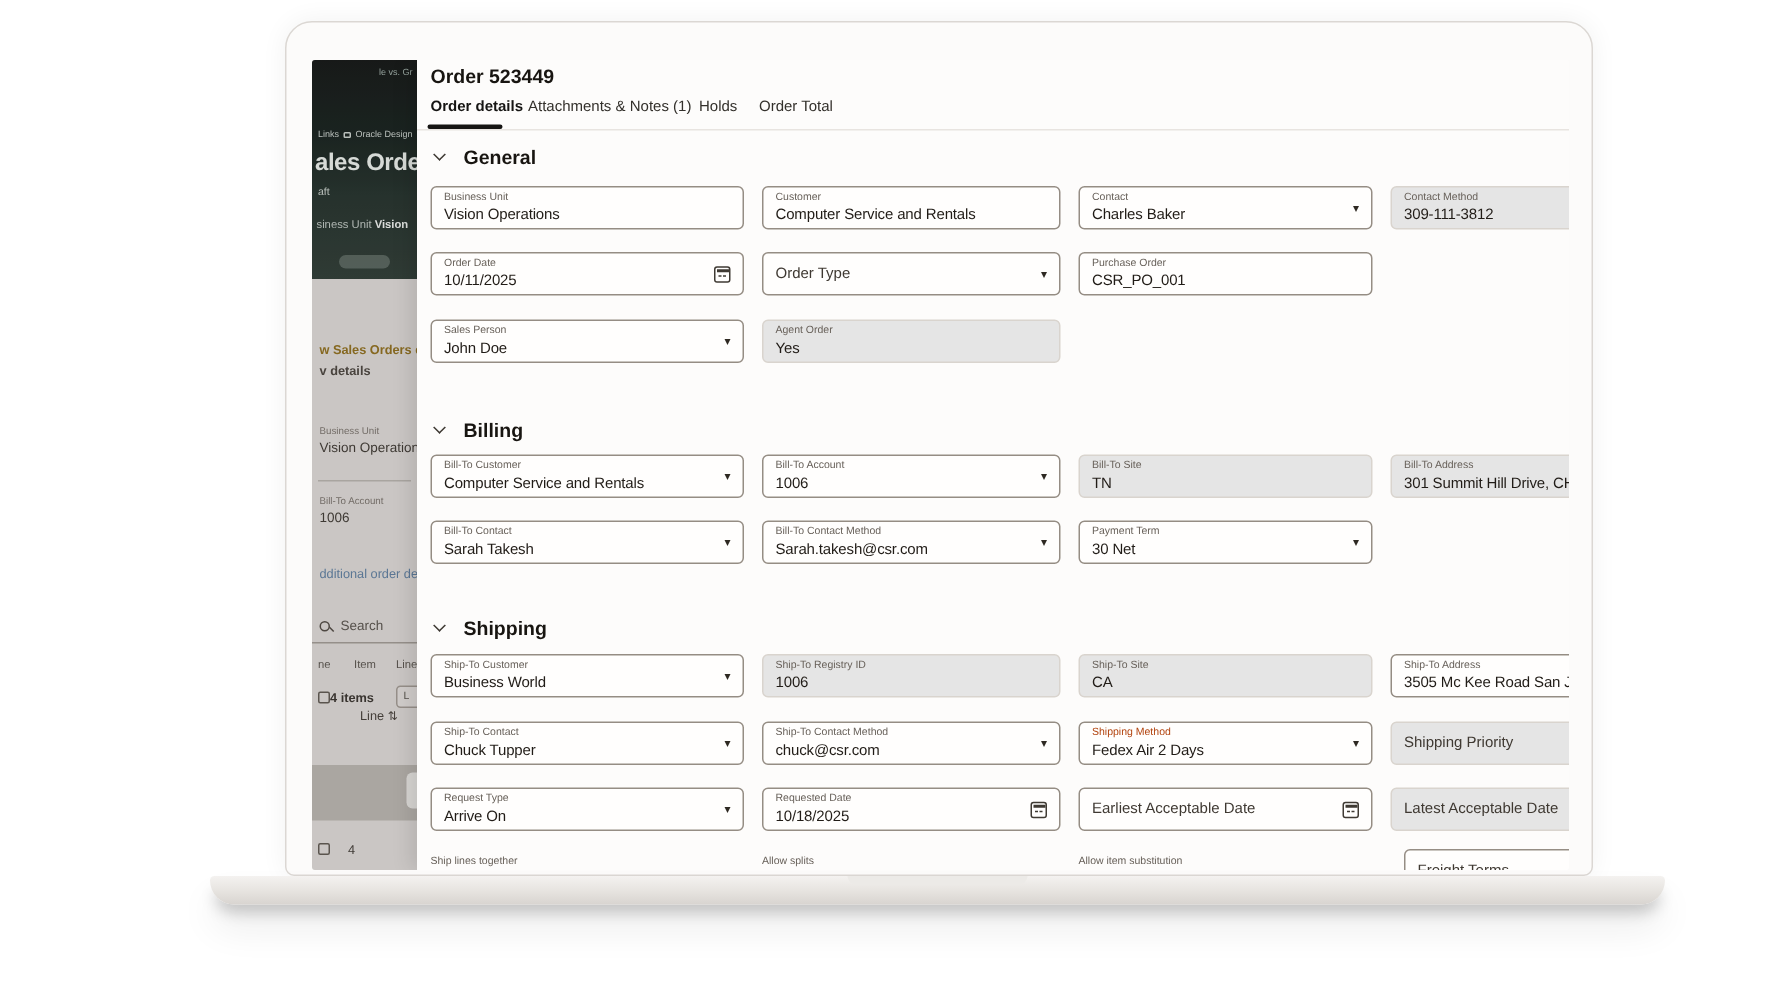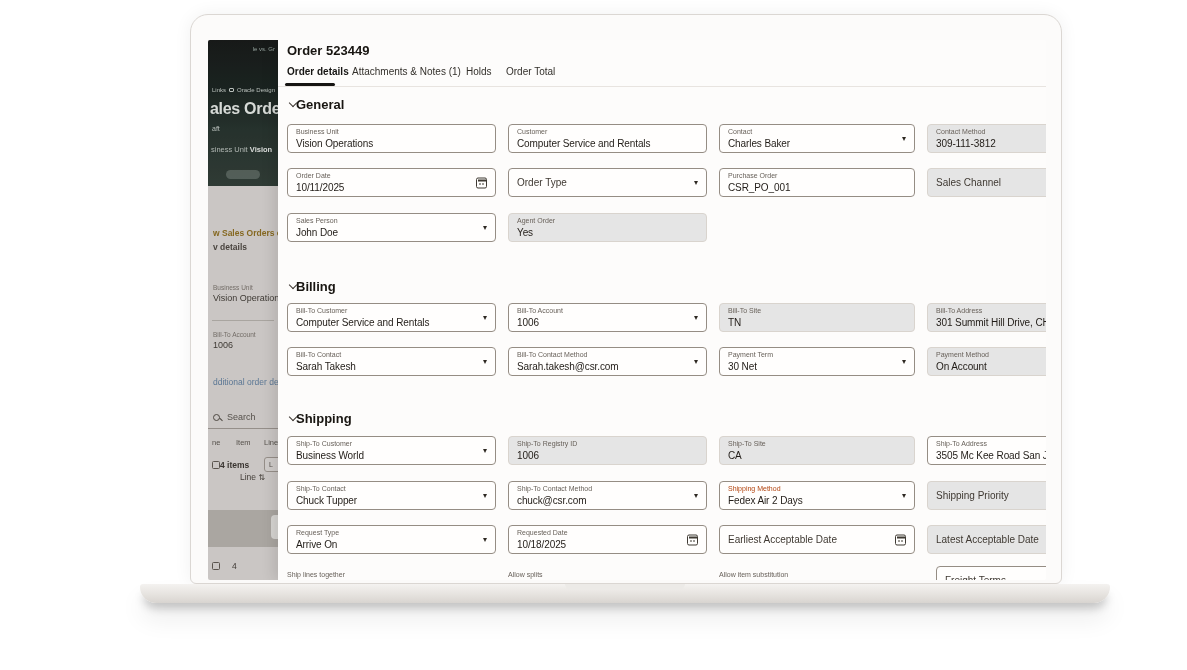--- a/index.html
+++ b/index.html
@@ -65,21 +65,21 @@
 
   
   .order-panel { position:absolute; left:70px; top:0; width:768px; height:540px;
                  background:#fdfcfb; box-shadow:-5px 0 12px rgba(0,0,0,0.10); overflow:hidden; }
   .o-title { position:absolute; left:9px; top:3px; font-size:13px; font-weight:bold; color:#181511; }
   .tab { position:absolute; top:26px; font-size:10px; color:#33302b; white-space:nowrap; cursor:default; }
   .tab.active { font-weight:bold; color:#161513; }
   .tab-underline { position:absolute; left:7px; top:43px; width:50px; height:3px; background:#161513; border-radius:2px; }
   .tabs-line { position:absolute; left:0; top:46px; width:768px; height:1px; background:#e8e4e0; }
 
-  .sec { position:absolute; left:12px; display:flex; align-items:center; 
+  .sec { position:absolute; left:12px; display:flex; align-items:center; gap:13px;
          font-size:13px; font-weight:bold; color:#181511; }
   .chev { width:6px; height:6px; border-right:1.6px solid #3c3731; border-bottom:1.6px solid #3c3731;
           transform:rotate(45deg); margin-top:-3px; }
 
   .frow { position:absolute; left:9px; width:840px; display:grid;
           grid-template-columns:209px 199px 196px 200px; column-gap:12px; }
   .field { position:relative; height:29px; border:1px solid #958d84; border-radius:4px;
            background:#fffefd; padding:3px 8px; overflow:hidden; }
   .field.ro { border-color:#d9d4ce; background:#e5e5e5; }
   .field.empty { display:flex; align-items:center; }
@@ -205,23 +205,20 @@
             <span class="cal"></span>
           </div>
           <div class="field empty">
             <div class="fplaceholder">Order Type</div>
             <span class="arrow">▾</span>
           </div>
           <div class="field">
             <div class="flabel">Purchase Order</div>
             <div class="fvalue">CSR_PO_001</div>
           </div>
-          <div class="field ro empty">
-            <div class="fplaceholder">Sales Channel</div>
-          </div>
         </div>
 
         <div class="frow" style="top:173px;">
           <div class="field">
             <div class="flabel">Sales Person</div>
             <div class="fvalue">John Doe</div>
             <span class="arrow">▾</span>
           </div>
           <div class="field ro">
             <div class="flabel">Agent Order</div>
@@ -265,24 +262,20 @@
           </div>
           <div class="field">
             <div class="flabel">Bill-To Contact Method</div>
             <div class="fvalue">Sarah.takesh@csr.com</div>
             <span class="arrow">▾</span>
           </div>
           <div class="field">
             <div class="flabel">Payment Term</div>
             <div class="fvalue">30 Net</div>
             <span class="arrow">▾</span>
-          </div>
-          <div class="field ro">
-            <div class="flabel">Payment Method</div>
-            <div class="fvalue">On Account</div>
           </div>
         </div>
 
         <div class="sec" style="top:371px;text-align:center;">
           <span class="chev"></span>
           <span>Shipping</span>
         </div>
 
         <div class="frow" style="top:396px;">
           <div class="field">

